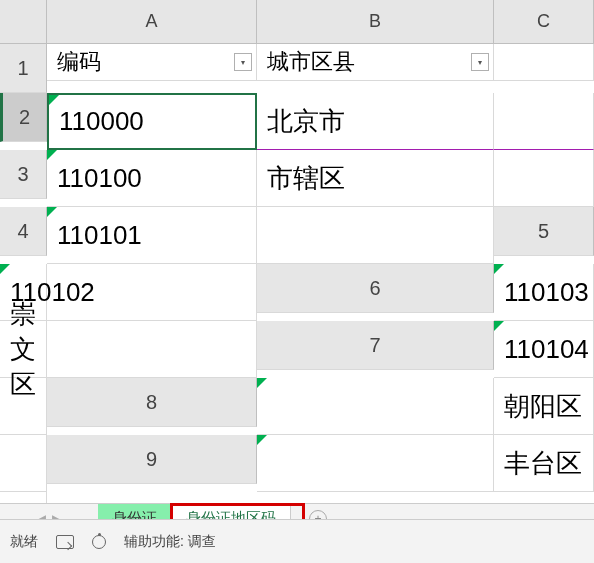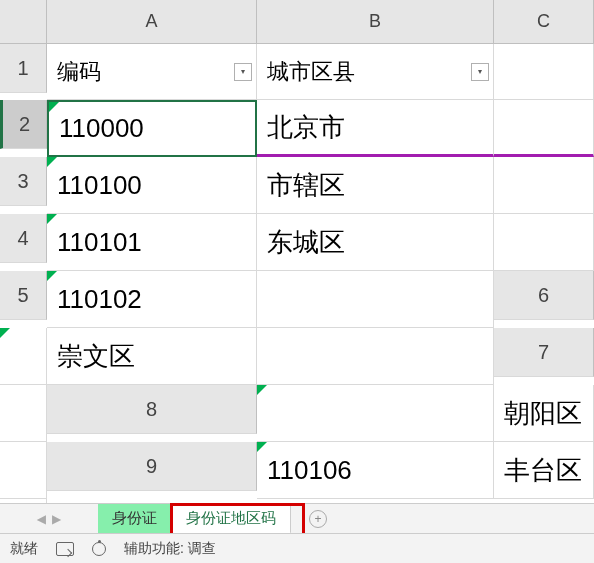--- a/index.html
+++ b/index.html
@@ -9,39 +9,39 @@
     
     .grid { display: grid; grid-template-columns: 47px 210px 237px 100px; }
     
     .hdr { background: #e6e6e6; border-right: 1px solid #bfbfbf; border-bottom: 1px solid #bfbfbf; display: flex; align-items: center; justify-content: center; height: 44px; font-size: 18px; color: #444; }
     .corner { background: #e6e6e6; border-right: 1px solid #bfbfbf; border-bottom: 1px solid #bfbfbf; }
     
     .rowhdr { background: #e6e6e6; border-right: 1px solid #bfbfbf; border-bottom: 1px solid #d9d9d9; display: flex; align-items: center; justify-content: center; height: 49px; font-size: 20px; color: #444; }
     .rowhdr.sel { background: #ccc; border-left: 3px solid #217346; }
     
     .cell { border-right: 1px solid #d9d9d9; border-bottom: 1px solid #d9d9d9; display: flex; align-items: center; height: 57px; font-size: 24px; color: #000; padding: 0 10px; position: relative; }
-    .cell.h1 { height: 56px; font-size: 22px; }
+    .cell.h1 { height: 37px; font-size: 22px; }
     .cell.data { font-size: 26px; }
     .cell.sel { border: 2px solid #217346; }
-    .cell.rowsel-b { border-bottom: 3px solid #a21caf; }
+    .cell.rowsel-b { border-bottom: 1px solid #a21caf; }
     
     .txtmark { position: absolute; top: 0; left: 0; width: 0; height: 0; border-left: 10px solid #00b050; border-bottom: 10px solid transparent; }
     
     .filter-btn { position: absolute; right: 4px; top: 50%; transform: translateY(-50%); width: 18px; height: 18px; background: #fff; border: 1px solid #b0b0b0; display: flex; align-items: center; justify-content: center; font-size: 8px; color: #555; cursor: pointer; }
     
     .tabs-bar { position: absolute; bottom: 30px; left: 0; right: 0; height: 30px; background: #f3f3f3; border-top: 1px solid #ccc; display: flex; align-items: stretch; }
     .tabs-nav { width: 98px; display: flex; align-items: center; justify-content: center; gap: 6px; color: #888; font-size: 12px; }
     .tabs-nav span { color: #aaa; }
     .tab { padding: 0 14px; display: flex; align-items: center; font-size: 15px; color: #333; border-right: 1px solid #ccc; background: #86efac; cursor: pointer; }
     .tab.active { background: #fff; color: #217346; border-bottom: 2px solid #fff; position: relative; top: 1px; }
     .tab-add { width: 30px; display: flex; align-items: center; justify-content: center; color: #888; cursor: pointer; margin-left: 12px; }
     .tab-add .circ { width: 18px; height: 18px; border: 1px solid #aaa; border-radius: 50%; display: flex; align-items: center; justify-content: center; font-size: 12px; }
     .red-box { position: absolute; border: 3px solid #d40000; bottom: 26px; left: 170px; width: 135px; height: 34px; pointer-events: none; }
     
-    .status-bar { position: absolute; bottom: 0; left: 0; right: 0; height: 30px; background: #f3f3f3; border-top: 1px solid #ccc; display: flex; align-items: center; gap: 18px; padding: 0 10px; font-size: 14px; color: #444; }
+    .status-bar { position: absolute; bottom: 0; left: 0; right: 0; height: 44px; background: #f3f3f3; border-top: 1px solid #ccc; display: flex; align-items: center; gap: 18px; padding: 0 10px; font-size: 14px; color: #444; }
     .status-icon { width: 18px; height: 14px; border: 1.5px solid #666; border-radius: 2px; position: relative; }
     .status-icon::after { content:""; position:absolute; right:2px; bottom:-1px; width:5px; height:5px; border-right:1.5px solid #666; border-bottom:1.5px solid #666; transform: rotate(-45deg); }
     .a11y { display: flex; align-items: center; gap: 18px; }
     .a11y-icon { width:14px; height:14px; border:1.5px solid #666; border-radius:50%; position:relative; }
     .a11y-icon::before { content:""; position:absolute; left:5px; top:-3px; width:3px; height:3px; background:#666; border-radius:50%; }
   </style>
 </head>
 <body>
 
 <div class="sheet-area">
@@ -81,57 +81,58 @@
     <div class="cell data">
         <span>市辖区</span>
       </div>
     <div class="cell data"></div>
 
     <div class="rowhdr">4</div>
     <div class="cell data">
         <span class="txtmark"></span>
         <span>110101</span>
       </div>
-    <div class="cell data">
-        <span>东城区</span>
-      </div>
     <div class="cell data"></div>
 
     <div class="rowhdr">5</div>
     <div class="cell data">
         <span class="txtmark"></span>
         <span>110102</span>
       </div>
     <div class="cell data"></div>
 
     <div class="rowhdr">6</div>
     <div class="cell data">
         <span class="txtmark"></span>
+        <span>110103</span>
       </div>
     <div class="cell data">
         <span>崇文区</span>
       </div>
     <div class="cell data"></div>
 
     <div class="rowhdr">7</div>
+    <div class="cell data">
+        <span class="txtmark"></span>
+        <span>110104</span>
+      </div>
     <div class="cell data"></div>
 
     <div class="rowhdr">8</div>
     <div class="cell data">
         <span class="txtmark"></span>
       </div>
     <div class="cell data">
         <span>朝阳区</span>
       </div>
     <div class="cell data"></div>
 
     <div class="rowhdr">9</div>
     <div class="cell data">
         <span class="txtmark"></span>
-        <span>110106</span>
       </div>
     <div class="cell data">
         <span>丰台区</span>
       </div>
     <div class="cell data"></div>
   </div>
 </div>
 
 <div class="tabs-bar">
   <div class="tabs-nav">

